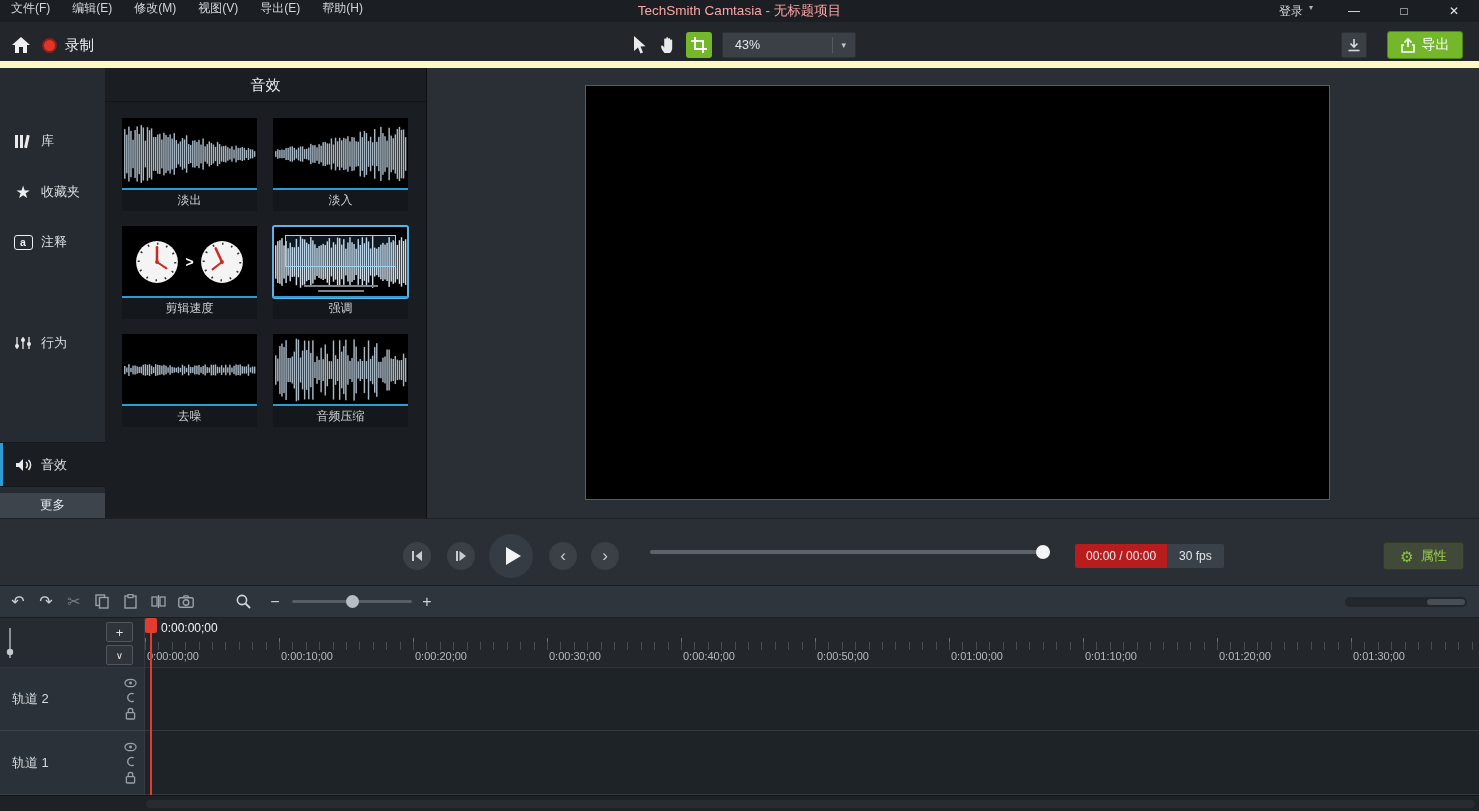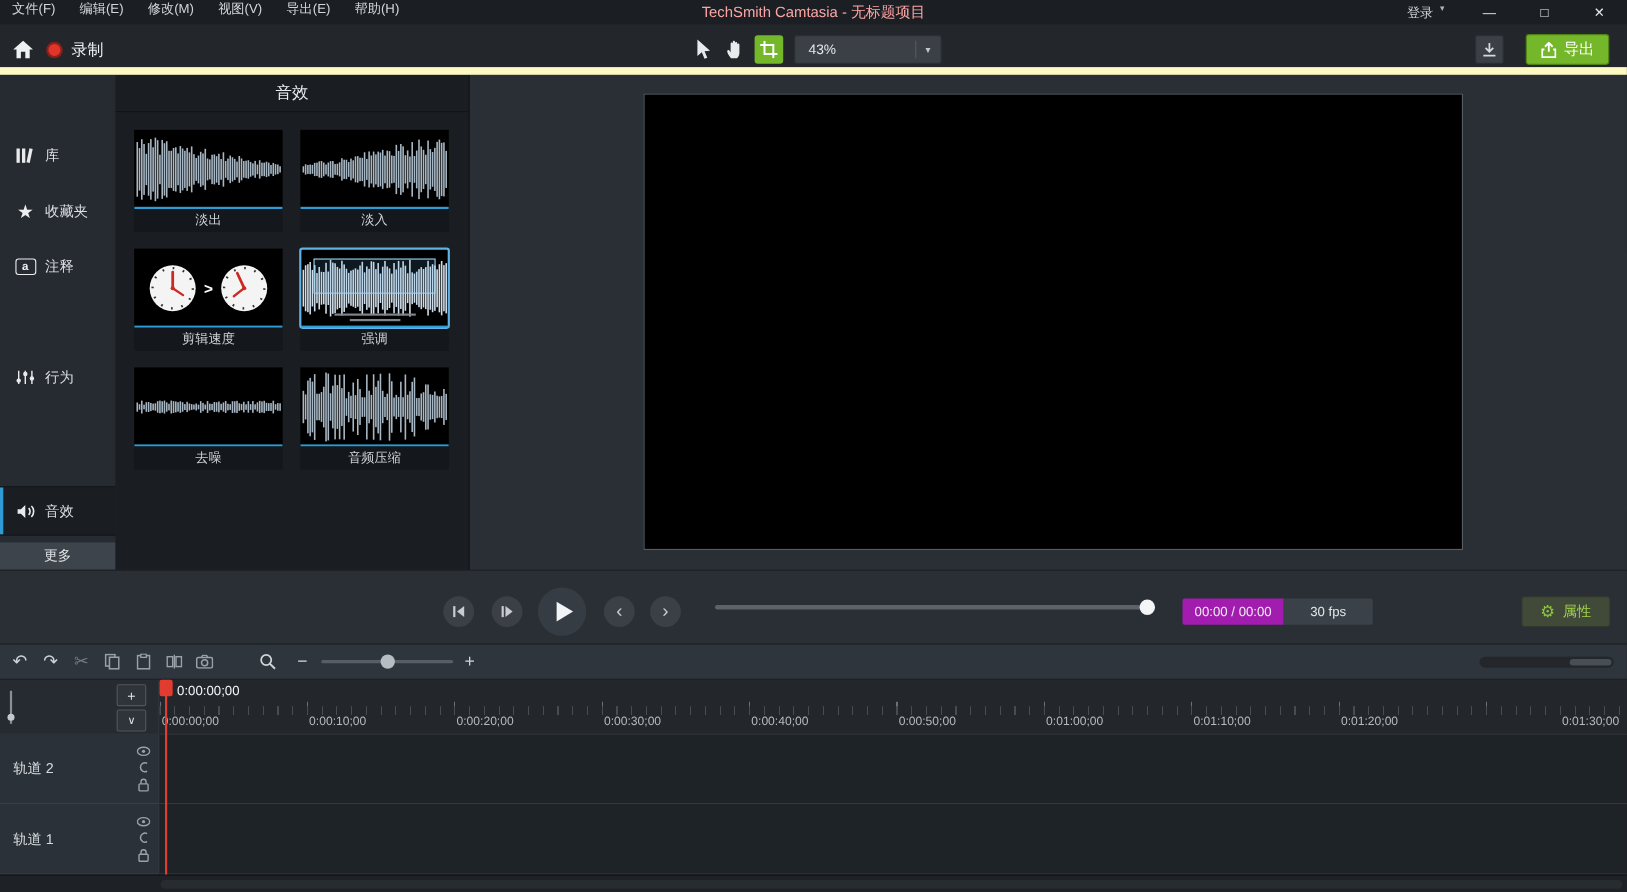--- a/index.html
+++ b/index.html
@@ -63,22 +63,22 @@
 .pb-circle{position:absolute;width:28px;height:28px;border-radius:50%;background:#3a4046;display:flex;align-items:center;justify-content:center;color:#c9cdd2}
 #pb-skipback{left:403px;top:23px}
 #pb-stepfwd{left:447px;top:23px}
 #pb-play{position:absolute;left:489px;top:15px;width:44px;height:44px;border-radius:50%;background:#353c43;display:flex;align-items:center;justify-content:center}
 #pb-play .tri{width:0;height:0;border-left:15px solid #f2f4f6;border-top:9.5px solid transparent;border-bottom:9.5px solid transparent;margin-left:5px}
 #pb-prev{left:549px;top:23px;font-size:17px}
 #pb-next{left:591px;top:23px;font-size:17px}
 #pb-scrub{position:absolute;left:650px;top:31px;width:400px;height:4px;background:#5b6269;border-radius:2px}
 #pb-knob{position:absolute;left:386px;top:-5px;width:14px;height:14px;border-radius:50%;background:#f3f5f6}
 #pb-timegroup{position:absolute;left:1075px;top:25px;height:24px;display:flex;font-size:12px}
-#pb-time{background:#a21caf;color:#eceef0;display:flex;align-items:center;padding:10px 11px;border-radius:2px 0 0 2px}
-#pb-fps{background:#3b4148;color:#e4e7e9;display:flex;align-items:center;padding:0 24px;border-radius:0 2px 2px 0}
+#pb-time{background:#b91c1c;color:#eceef0;display:flex;align-items:center;padding:10px 11px;border-radius:2px 0 0 2px}
+#pb-fps{background:#3b4148;color:#e4e7e9;display:flex;align-items:center;padding:0 12px;border-radius:0 2px 2px 0}
 #props-btn{position:absolute;left:1383px;top:23px;width:81px;height:28px;background:#414a39;border:1px solid #32392c;border-radius:3px;display:flex;align-items:center;justify-content:center;gap:7px}
 #props-btn .gear{color:#8dc63f;font-size:15px;line-height:1}
 #props-btn .plabel{color:#9ed14b;font-size:13px}
 
 #ttoolbar{position:absolute;left:0;top:585px;right:0;height:33px;background:#2f353c;border-top:1px solid #1a1d21;border-bottom:1px solid #1a1d21}
 .tt-btn{position:absolute;top:0;width:26px;height:31px;display:flex;align-items:center;justify-content:center}
 .tt-glyph{font-size:16px;color:#cfd3d8;line-height:1}
 .tt-glyph.dim{color:#757c84}
 #tt-zoomtrack{position:absolute;left:292px;top:14px;width:120px;height:3px;background:#575e66;border-radius:2px}
 #tt-zoomknob{position:absolute;left:54px;top:-5px;width:13px;height:13px;border-radius:50%;background:#b8bdc3}
@@ -743,21 +743,21 @@
     <div class="tick-strip"></div>
     <span class="tick-label" style="left:2px">0:00:00;00</span>
     <span class="tick-label" style="left:136px">0:00:10;00</span>
     <span class="tick-label" style="left:270px">0:00:20;00</span>
     <span class="tick-label" style="left:404px">0:00:30;00</span>
     <span class="tick-label" style="left:538px">0:00:40;00</span>
     <span class="tick-label" style="left:672px">0:00:50;00</span>
     <span class="tick-label" style="left:806px">0:01:00;00</span>
     <span class="tick-label" style="left:940px">0:01:10;00</span>
     <span class="tick-label" style="left:1074px">0:01:20;00</span>
-    <span class="tick-label" style="left:1275px">0:01:30;00</span>
+    <span class="tick-label" style="left:1208px">0:01:30;00</span>
   </div>
 
   <div id="tracks">
     <div class="track-row-header" style="top:0;height:63px">
       <span class="tname">轨道 2</span>
       <div class="track-toggles">
         <span>
             <svg width="13" height="10" viewBox="0 0 14 10">
               <ellipse cx="7" cy="5" rx="6" ry="4" fill="none" stroke="#9ba1a8" stroke-width="1.3"></ellipse>
               <circle cx="7" cy="5" r="1.6" fill="#9ba1a8"></circle>

